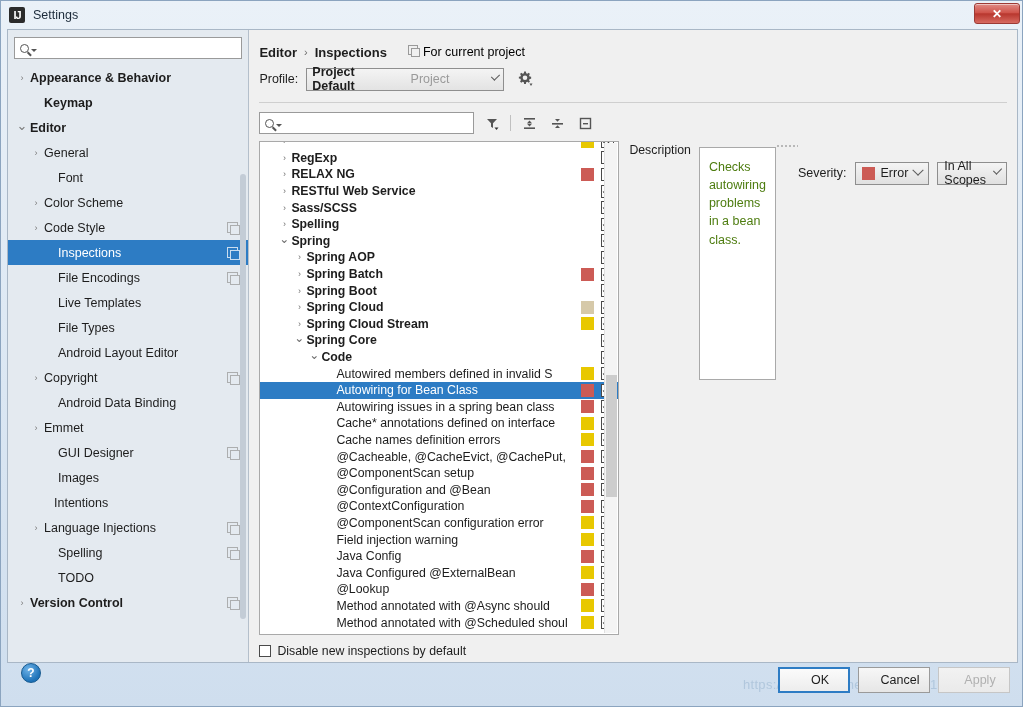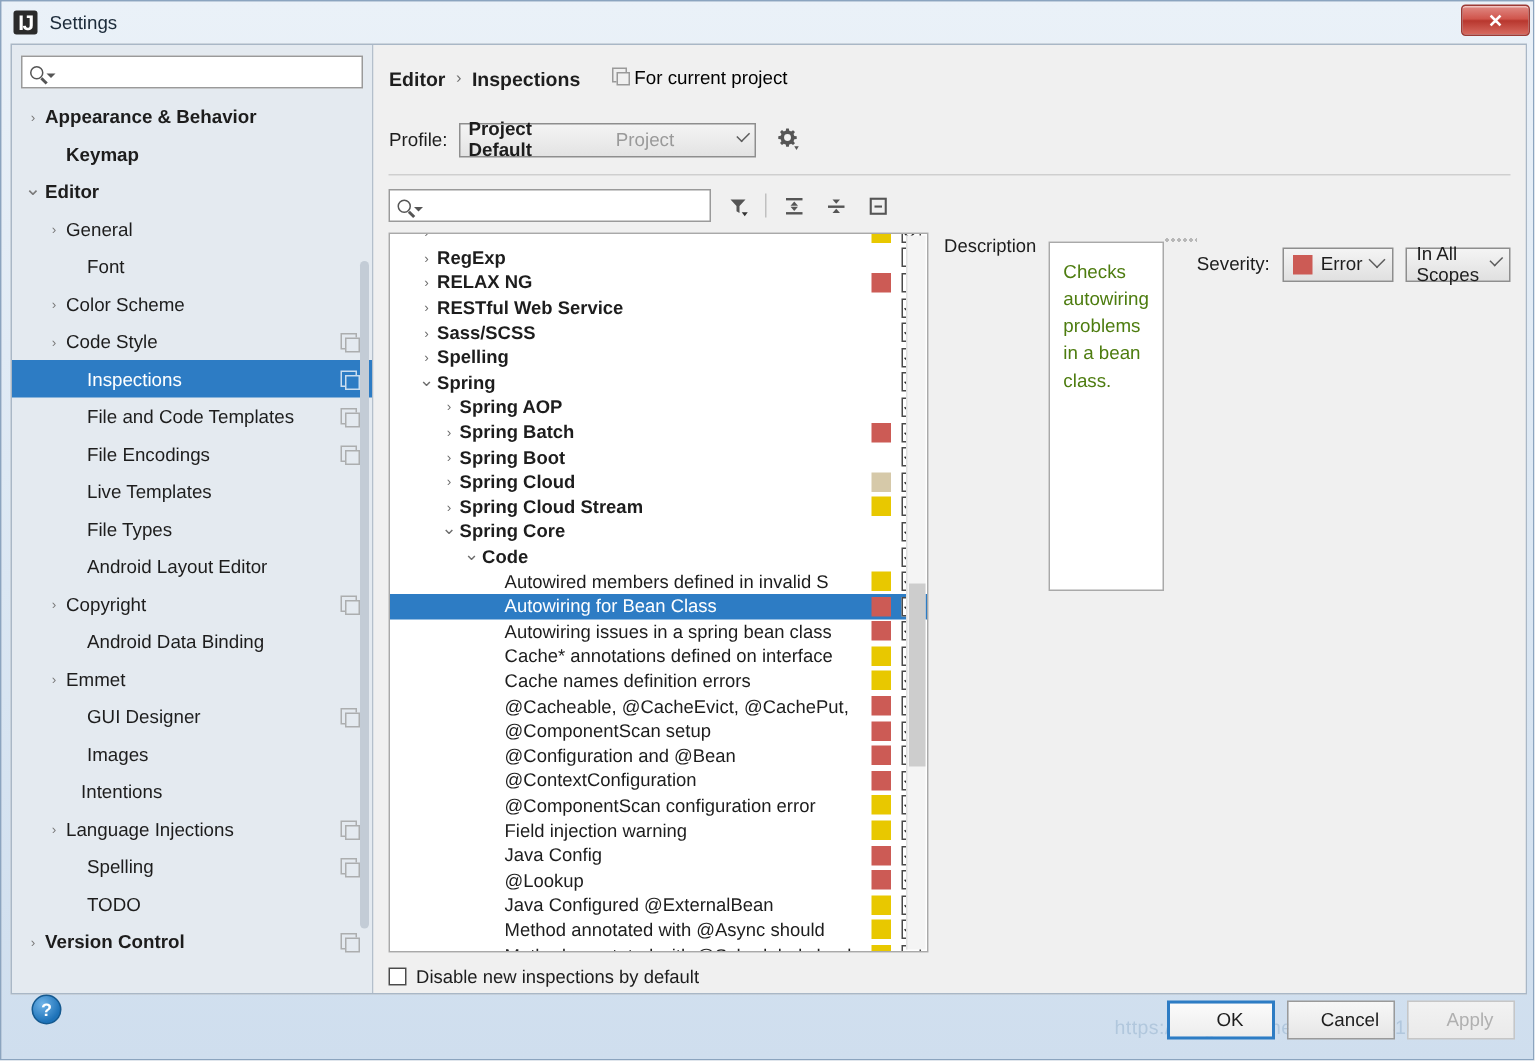--- a/index.html
+++ b/index.html
@@ -20,21 +20,21 @@
   }
 
   
   #titlebar {
     position: absolute; left: 0; top: 0; width: 1023px; height: 28px;
     display: flex; align-items: center;
   }
   #app-icon {
     width: 16px; height: 16px; margin-left: 8px;
     background: #2b2b2b; color: #fff;
-    font-size: 14px; font-weight: bold;
+    font-size: 11px; font-weight: bold;
     display: flex; align-items: center; justify-content: center;
     border-radius: 2px; letter-spacing: -1px;
     font-family: "Liberation Sans", sans-serif;
   }
   #title-text {
     margin-left: 8px; font-size: 12.5px; color: #1c2b3a;
   }
   #close-btn {
     position: absolute; right: 4px; top: 2px;
     width: 46px; height: 21px;
@@ -149,21 +149,21 @@
     display:inline-block;
   }
   .copy-ico::before {
     content:""; position:absolute; left:2px; top:2px; right:-3px; bottom:-3px;
     border:1px solid #9a9a9a; background:#f0f0f0;
   }
 
   
   #profile-row {
     display: flex; align-items: center; gap: 8px;
-    margin-top: 19px; height: 24px;
+    margin-top: 5px; height: 24px;
   }
   #profile-label { font-size: 12.5px; color:#1d1d1d; }
   #profile-select {
     width: 198px; height: 23px;
     border: 1px solid #8e8e8e;
     background: linear-gradient(180deg,#f4f4f4,#e3e3e3);
     display: flex; align-items: center; padding: 0 5px;
     cursor: pointer; font-size: 12.5px; gap: 44px;
   }
   #profile-value { font-weight: bold; color:#1d1d1d; }
@@ -280,21 +280,21 @@
   #splitter {
     height: 9px; display:flex; align-items:center; justify-content:center;
   }
   #splitter .dots {
     width: 22px; height: 4px;
     background-image: radial-gradient(#9a9a9a 40%, transparent 41%);
     background-size: 4px 4px; background-repeat: repeat-x;
     opacity:.65;
   }
   #severity-row {
-    display:flex; align-items:center; gap:8px; height:24px; margin-top:9px;
+    display:flex; align-items:center; gap:8px; height:24px; margin-top:20px;
   }
   #sev-label { font-size:12.5px; color:#1d1d1d; }
   .combo {
     height:23px; border:1px solid #8e8e8e;
     background: linear-gradient(180deg,#f4f4f4,#e0e0e0);
     display:flex; align-items:center; padding:0 6px; gap:6px;
     cursor:pointer; font-size:12.5px; color:#1d1d1d;
   }
   .sev-swatch { width:13px;height:13px; flex:none; }
 
@@ -383,25 +383,20 @@
             <span class="s-label">Color Scheme</span>
           </div>
           <div class="s-item" style="padding-left: 20px;">
             <span class="s-arrow">›</span>
             <span class="s-label">Code Style</span>
             <span class="s-copy"></span>
           </div>
           <div class="s-item selected" style="padding-left: 34px;">
             <span class="s-arrow"></span>
             <span class="s-label">Inspections</span>
-            <span class="s-copy"></span>
-          </div>
-          <div class="s-item" style="padding-left: 34px;">
-            <span class="s-arrow"></span>
-            <span class="s-label">File and Code Templates</span>
             <span class="s-copy"></span>
           </div>
           <div class="s-item" style="padding-left: 34px;">
             <span class="s-arrow"></span>
             <span class="s-label">File Encodings</span>
             <span class="s-copy"></span>
           </div>
           <div class="s-item" style="padding-left: 34px;">
             <span class="s-arrow"></span>
             <span class="s-label">Live Templates</span>
@@ -680,28 +675,28 @@
                   <span class="t-check checked"></span>
                 </div>
                 <div class="t-row" style="padding-left: 62px;">
                   <span class="t-arrow"></span>
                   <span class="t-label">Java Config</span>
                   <span class="t-swatch" style="background: rgb(204, 91, 85);"></span>
                   <span class="t-check checked"></span>
                 </div>
                 <div class="t-row" style="padding-left: 62px;">
                   <span class="t-arrow"></span>
+                  <span class="t-label">Java Configured @ExternalBean</span>
+                  <span class="t-swatch" style="background: rgb(232, 200, 0);"></span>
+                  <span class="t-check checked"></span>
+                </div>
+                <div class="t-row" style="padding-left: 62px;">
+                  <span class="t-arrow"></span>
                   <span class="t-label">@Lookup</span>
                   <span class="t-swatch" style="background: rgb(204, 91, 85);"></span>
-                  <span class="t-check checked"></span>
-                </div>
-                <div class="t-row" style="padding-left: 62px;">
-                  <span class="t-arrow"></span>
-                  <span class="t-label">Java Configured @ExternalBean</span>
-                  <span class="t-swatch" style="background: rgb(232, 200, 0);"></span>
                   <span class="t-check checked"></span>
                 </div>
                 <div class="t-row" style="padding-left: 62px;">
                   <span class="t-arrow"></span>
                   <span class="t-label">Method annotated with @Async should</span>
                   <span class="t-swatch" style="background: rgb(232, 200, 0);"></span>
                   <span class="t-check checked"></span>
                 </div>
                 <div class="t-row" style="padding-left: 62px;">
                   <span class="t-arrow"></span>

